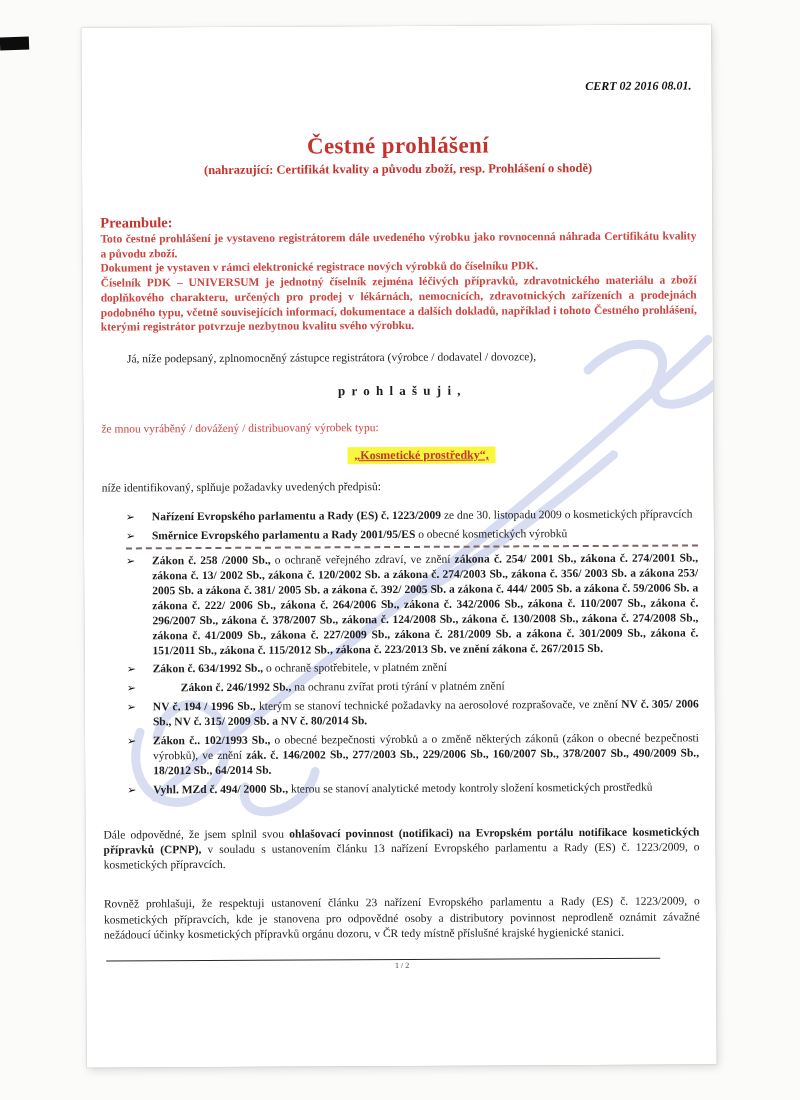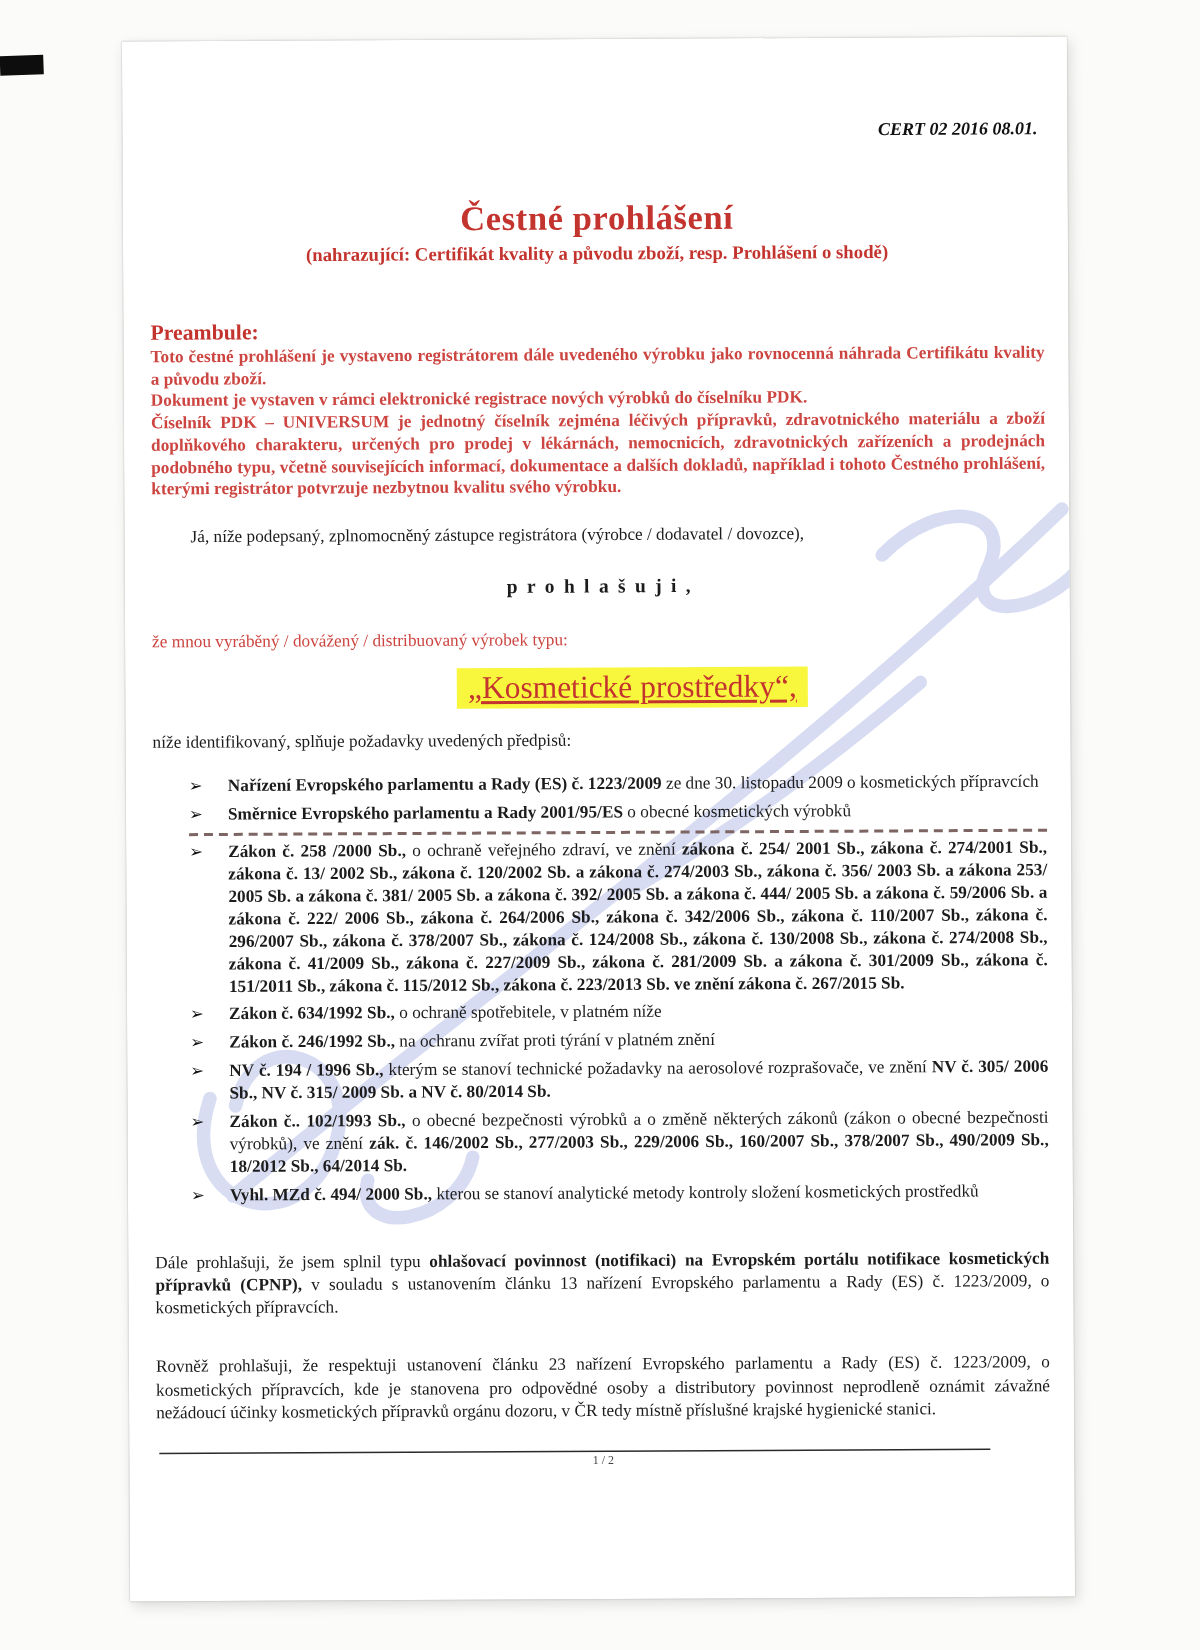--- a/index.html
+++ b/index.html
@@ -59,21 +59,21 @@
   }
   .verb{
     margin-top:20px;text-align:center;font-weight:bold;font-size:13px;word-spacing:3px;
   }
   .product-lead{
     margin-top:22px;color:var(--body-red);font-size:11.5px;
   }
   .highlight-row{margin-top:12px;text-align:center;}
   .product-name{
     display:inline-block;background:var(--highlight-yellow);
-    color:var(--accent-red);font-weight:normal;font-size:21px;
+    color:var(--accent-red);font-weight:bold;font-size:12px;
     text-decoration:underline;padding:1px 7px;margin-left:44px;
   }
   .compliance-lead{margin-top:16px;font-size:11.5px;}
   ul.reg-list{
     list-style:none;margin:16px 0 0 0;padding:0 0 0 24px;
   }
   ul.reg-list li{
     position:relative;padding-left:26px;margin:0 0 4px 0;
     font-size:11.5px;line-height:1.3;text-align:justify;
   }
@@ -144,41 +144,41 @@
         <span class="marker">➢</span>
         <span><span style="font-weight: bold;">Směrnice Evropského parlamentu a Rady 2001/95/ES</span><span> o obecné kosmetických výrobků</span></span>
       </li>
       <li class="separator"></li>
       <li>
         <span class="marker">➢</span>
         <span><span style="font-weight: bold;">Zákon č. 258 /2000 Sb.,</span><span> o ochraně veřejného zdraví, ve znění </span><span style="font-weight: bold;">zákona č. 254/ 2001 Sb., zákona č. 274/2001 Sb., zákona č. 13/ 2002 Sb., zákona č. 120/2002 Sb. a zákona č. 274/2003 Sb., zákona č. 356/ 2003 Sb. a zákona 253/ 2005 Sb. a zákona č. 381/ 2005 Sb. a zákona č. 392/ 2005 Sb. a zákona č. 444/ 2005 Sb. a zákona č. 59/2006 Sb. a zákona č. 222/ 2006 Sb., zákona č. 264/2006 Sb., zákona č. 342/2006 Sb., zákona č. 110/2007 Sb., zákona č. 296/2007 Sb., zákona č. 378/2007 Sb., zákona č. 124/2008 Sb., zákona č. 130/2008 Sb., zákona č. 274/2008 Sb., zákona č. 41/2009 Sb., zákona č. 227/2009 Sb., zákona č. 281/2009 Sb. a zákona č. 301/2009 Sb., zákona č. 151/2011 Sb., zákona č. 115/2012 Sb., zákona č. 223/2013 Sb. ve znění zákona č. 267/2015 Sb.</span></span>
       </li>
       <li>
         <span class="marker">➢</span>
-        <span><span style="font-weight: bold;">Zákon č. 634/1992 Sb.,</span><span> o ochraně spotřebitele, v platném níže</span></span>
+        <span><span style="font-weight: bold;">Zákon č. 634/1992 Sb.,</span><span> o ochraně spotřebitele, v platném znění</span></span>
       </li>
       <li>
         <span class="marker">➢</span>
-        <span><span style="font-weight: bold;">Zákon č. 246/1992 Sb.,</span><span> na ochranu zvířat proti týrání v platném znění</span></span>
+        <span><span style="font-weight: bold; margin-left: 28px;">Zákon č. 246/1992 Sb.,</span><span> na ochranu zvířat proti týrání v platném znění</span></span>
       </li>
       <li>
         <span class="marker">➢</span>
         <span><span style="font-weight: bold;">NV č. 194 / 1996 Sb.,</span><span> kterým se stanoví technické požadavky na aerosolové rozprašovače, ve znění </span><span style="font-weight: bold;">NV č. 305/ 2006 Sb., NV č. 315/ 2009 Sb. a NV č. 80/2014 Sb.</span></span>
       </li>
       <li>
         <span class="marker">➢</span>
         <span><span style="font-weight: bold;">Zákon č.. 102/1993 Sb.,</span><span> o obecné bezpečnosti výrobků a o změně některých zákonů (zákon o obecné bezpečnosti výrobků), ve znění </span><span style="font-weight: bold;">zák. č. 146/2002 Sb., 277/2003 Sb., 229/2006 Sb., 160/2007 Sb., 378/2007 Sb., 490/2009 Sb., 18/2012 Sb., 64/2014 Sb.</span></span>
       </li>
       <li>
         <span class="marker">➢</span>
         <span><span style="font-weight: bold;">Vyhl. MZd č. 494/ 2000 Sb.,</span><span> kterou se stanoví analytické metody kontroly složení kosmetických prostředků</span></span>
       </li>
     </ul>
 
-    <p class="closing-1"><span>Dále prohlašuji, že jsem splnil typu </span><span style="font-weight: bold;">ohlašovací povinnost (notifikaci) na Evropském portálu notifikace kosmetických přípravků (CPNP),</span><span> v souladu s ustanovením článku 13 nařízení Evropského parlamentu a Rady (ES) č. 1223/2009, o kosmetických přípravcích.</span></p>
+    <p class="closing-1"><span>Dále odpovědné, že jsem splnil svou </span><span style="font-weight: bold;">ohlašovací povinnost (notifikaci) na Evropském portálu notifikace kosmetických přípravků (CPNP),</span><span> v souladu s ustanovením článku 13 nařízení Evropského parlamentu a Rady (ES) č. 1223/2009, o kosmetických přípravcích.</span></p>
 
     <p class="closing-2"><span>Rovněž prohlašuji, že respektuji ustanovení článku 23 nařízení Evropského parlamentu a Rady (ES) č. 1223/2009, o kosmetických přípravcích, kde je stanovena pro odpovědné osoby a distributory povinnost neprodleně oznámit závažné nežádoucí účinky kosmetických přípravků orgánu dozoru, v ČR tedy místně příslušné krajské hygienické stanici.</span></p>
 
     <hr class="footer-rule">
     <div class="footer-note">1 / 2</div>
 
   </div>
 </div>
 
 </body></html>

